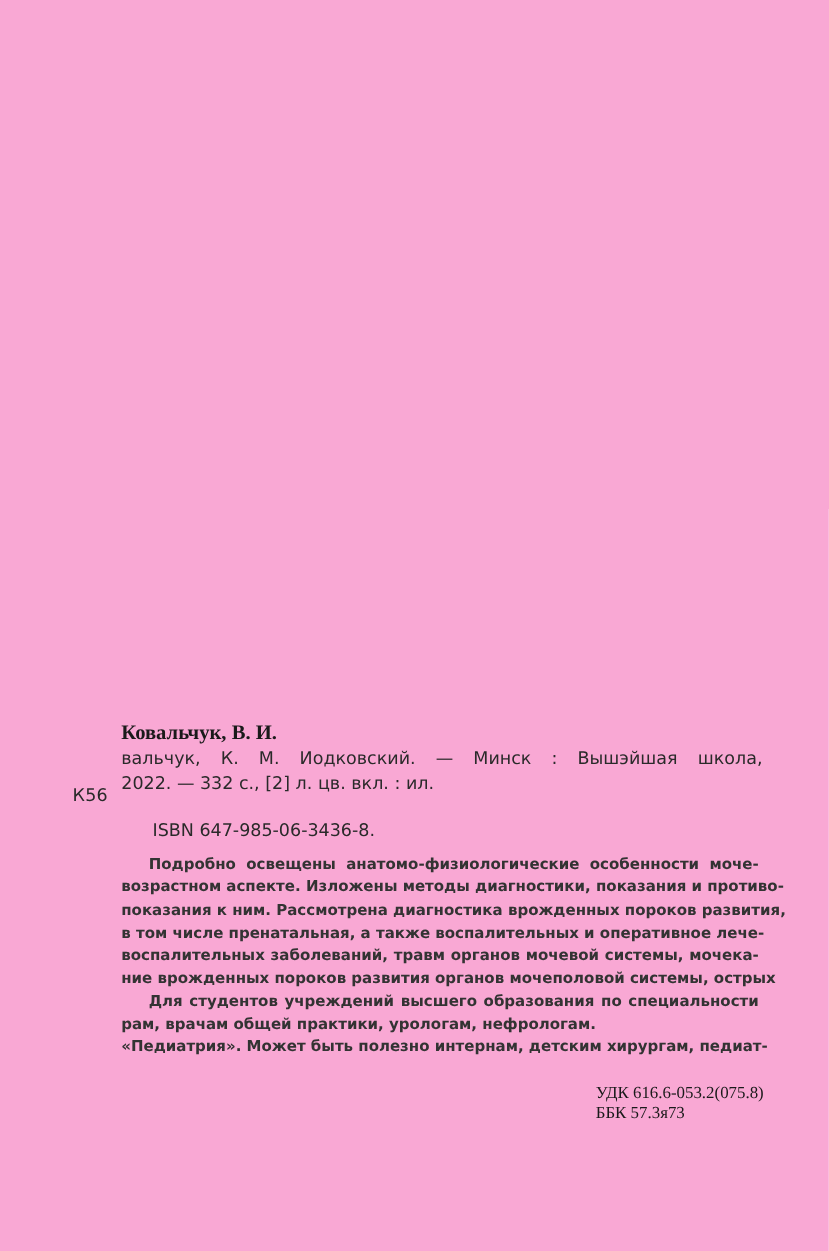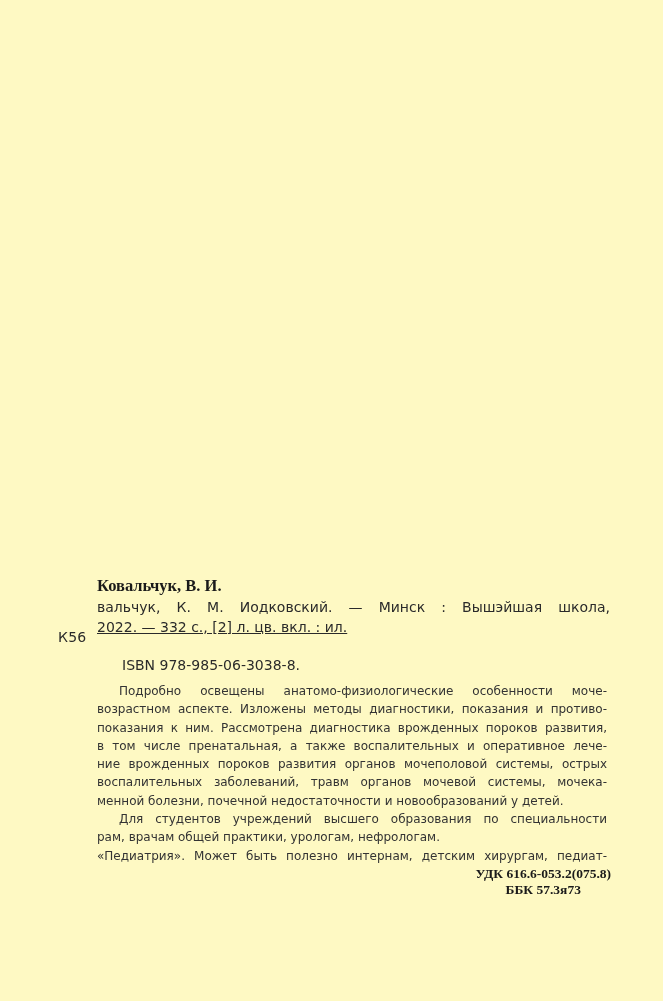--- a/index.html
+++ b/index.html
@@ -11,21 +11,21 @@
       width: 663px;
       height: 1001px;
       position: relative;
       overflow: hidden;
       color: #2a2a2a;
     }
     .page {
       position: absolute;
       left: 0; top: 0;
       width: 663px; height: 1001px;
-      background: #fef9c3;
+      background: #f9a8d4;
     }
     .author {
       position: absolute;
       left: 97px;
       top: 576px;
       font-family: "Liberation Serif", serif;
       font-weight: bold;
       font-size: 16.5px;
       color: #1a1a1a;
       white-space: nowrap;
@@ -50,21 +50,21 @@
       line-height: 20px;
       color: #2a2a2a;
       text-align: justify;
     }
     .biblio .line {
       display: block;
       white-space: nowrap;
       text-align-last: justify;
     }
     .biblio .line.first { padding-left: 25px; }
-    .biblio .line.last { text-align-last: left; text-decoration: underline; }
+    .biblio .line.last { text-align-last: left; }
     .isbn {
       position: absolute;
       left: 122px;
       top: 657px;
       font-family: "DejaVu Sans", sans-serif;
       font-size: 14px;
       color: #2a2a2a;
     }
     .annotation {
       position: absolute;
@@ -74,59 +74,59 @@
       font-family: "DejaVu Sans", sans-serif;
       font-size: 12px;
       line-height: 18.3px;
       color: #333333;
     }
     .annotation .line {
       display: block;
       white-space: nowrap;
       text-align: justify;
       text-align-last: justify;
+      font-weight: bold;
     }
     .annotation .line.indent { padding-left: 22px; }
     .annotation .line.last { text-align-last: left; }
     .classification {
       position: absolute;
       right: 52px;
       top: 866px;
       font-family: "Liberation Serif", serif;
-      font-weight: bold;
+      font-weight: normal;
       font-size: 13.5px;
       line-height: 16px;
       color: #1a1a1a;
-      text-align: center;
+      text-align: left;
     }
   </style>
 </head>
 <body>
 
 <div class="page">
 
   <div class="author">Ковальчук, В. И.</div>
 
   <div class="code">К56</div>
 
   <div class="biblio">
     <span class="line">вальчук, К. М. Иодковский. — Минск : Вышэйшая школа,</span>
     <span class="line last">2022. — 332 с., [2] л. цв. вкл. : ил.</span>
   </div>
 
-  <div class="isbn">ISBN 978-985-06-3038-8.</div>
+  <div class="isbn">ISBN 647-985-06-3436-8.</div>
 
   <div class="annotation">
     <span class="line indent">Подробно освещены анатомо-физиологические особенности моче-</span>
     <span class="line">возрастном аспекте. Изложены методы диагностики, показания и противо-</span>
     <span class="line">показания к ним. Рассмотрена диагностика врожденных пороков развития,</span>
     <span class="line">в том числе пренатальная, а также воспалительных и оперативное лече-</span>
+    <span class="line">воспалительных заболеваний, травм органов мочевой системы, мочека-</span>
     <span class="line">ние врожденных пороков развития органов мочеполовой системы, острых</span>
-    <span class="line">воспалительных заболеваний, травм органов мочевой системы, мочека-</span>
-    <span class="line last">менной болезни, почечной недостаточности и новообразований у детей.</span>
     <span class="line indent">Для студентов учреждений высшего образования по специальности</span>
     <span class="line last">рам, врачам общей практики, урологам, нефрологам.</span>
     <span class="line">«Педиатрия». Может быть полезно интернам, детским хирургам, педиат-</span>
   </div>
 
   <div class="classification">
     <div>УДК 616.6-053.2(075.8)</div>
     <div>ББК 57.3я73</div>
   </div>
 

